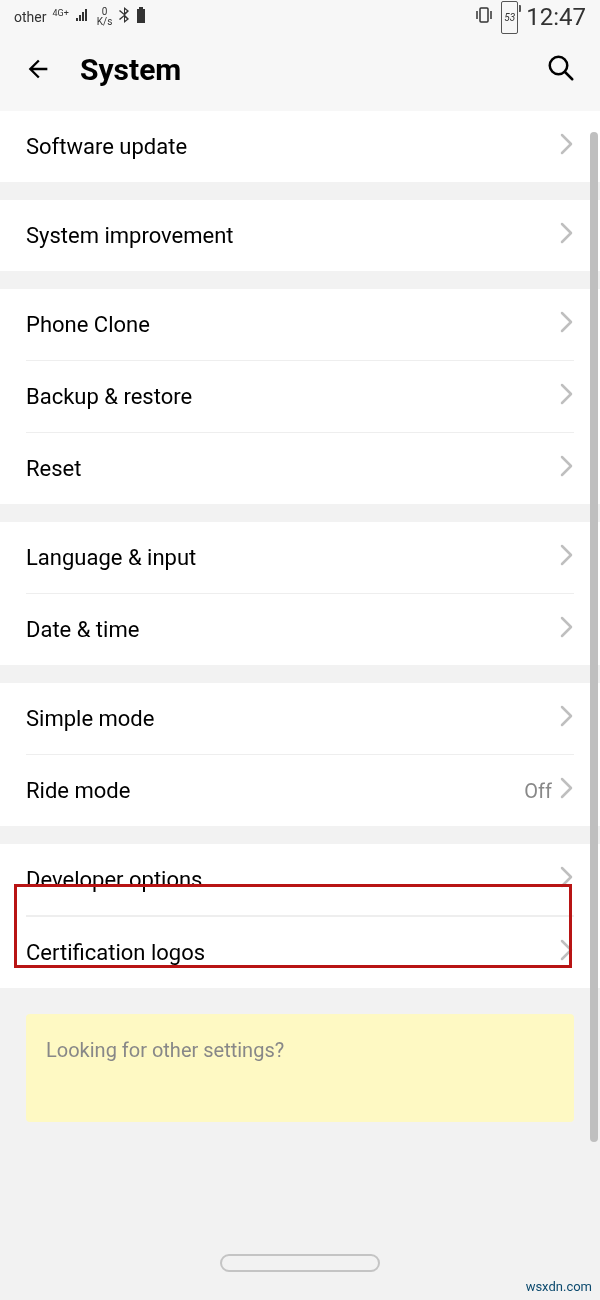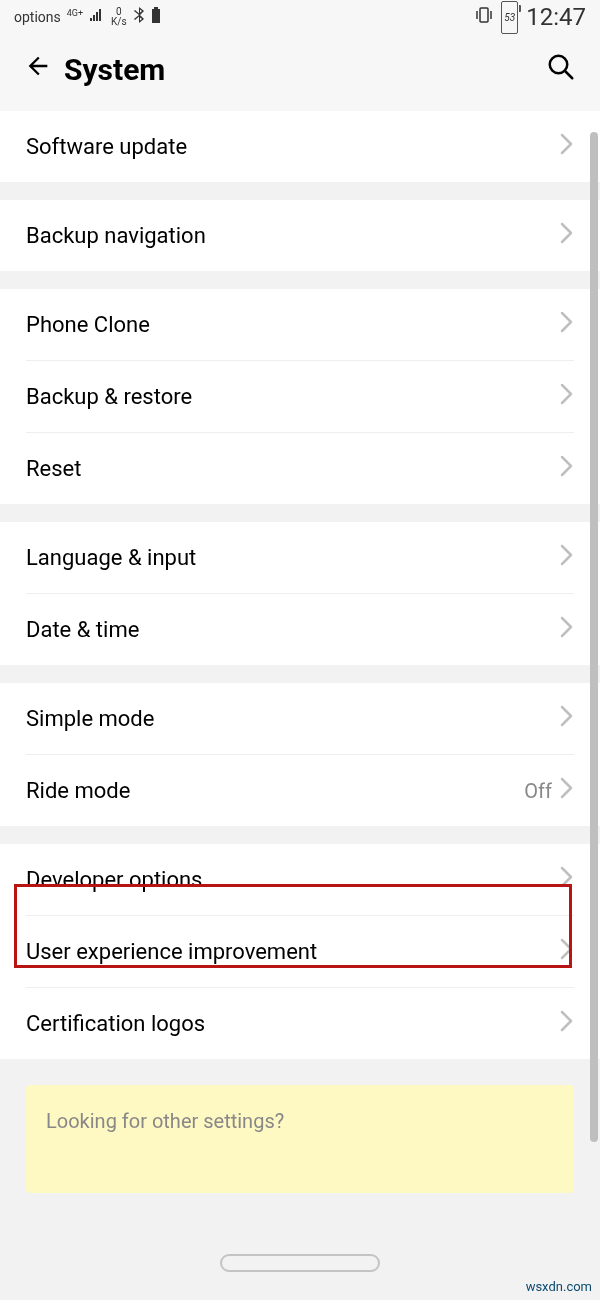--- a/index.html
+++ b/index.html
@@ -47,22 +47,22 @@
       display: flex;
       flex-direction: column;
       align-items: center;
       font-size: 10px;
       line-height: 10px;
     }
     .header {
       background: #f7f7f7;
       padding: 18px 24px 24px 24px;
       display: flex;
-      align-items: flex-start;
-      gap: 12px;
+      align-items: flex-end;
+      gap: 28px;
     }
     .back-arrow {
       width: 28px;
       height: 28px;
     }
     .title {
       font-size: 30px;
       font-weight: 700;
       color: #000;
       flex: 1;
@@ -169,21 +169,21 @@
       height: 7px;
       background: #555;
       border-radius: 0 1px 1px 0;
     }
   </style>
 </head>
 <body>
 
 <div class="status-bar">
   <div class="status-left">
-    <span class="carrier">options</span>
+    <span class="carrier">other</span>
     <span class="sig-sup">4G+</span>
     <span>
       <svg width="16" height="14" viewBox="0 0 16 14">
           <path d="M1 13h2V10H1zM4 13h2V7H4zM7 13h2V4H7zM10 13h2V1h-2z" fill="#333"></path>
         </svg>
     </span>
     <span class="kbs">
       <span>0</span>
       <span>K/s</span>
     </span>
@@ -232,21 +232,21 @@
     <div class="group">
       <div class="item">
         <span class="item-label">Software update</span>
         <span class="chevron"><svg width="14" height="22" viewBox="0 0 14 22">
             <path d="M2 2l9 9-9 9" fill="none" stroke="#bfbfbf" stroke-width="2.5" stroke-linecap="round" stroke-linejoin="round"></path>
           </svg></span>
       </div>
     </div>
     <div class="group">
       <div class="item">
-        <span class="item-label">Backup navigation</span>
+        <span class="item-label">System improvement</span>
         <span class="chevron"><svg width="14" height="22" viewBox="0 0 14 22">
             <path d="M2 2l9 9-9 9" fill="none" stroke="#bfbfbf" stroke-width="2.5" stroke-linecap="round" stroke-linejoin="round"></path>
           </svg></span>
       </div>
     </div>
     <div class="group">
       <div class="item">
         <span class="item-label">Phone Clone</span>
         <span class="chevron"><svg width="14" height="22" viewBox="0 0 14 22">
             <path d="M2 2l9 9-9 9" fill="none" stroke="#bfbfbf" stroke-width="2.5" stroke-linecap="round" stroke-linejoin="round"></path>
@@ -299,26 +299,20 @@
       </div>
     </div>
     <div class="group">
       <div class="item">
         <span class="item-label">Developer options</span>
         <span class="chevron"><svg width="14" height="22" viewBox="0 0 14 22">
             <path d="M2 2l9 9-9 9" fill="none" stroke="#bfbfbf" stroke-width="2.5" stroke-linecap="round" stroke-linejoin="round"></path>
           </svg></span>
       </div>
       <div class="divider"></div>
-      <div class="item">
-        <span class="item-label">User experience improvement</span>
-        <span class="chevron"><svg width="14" height="22" viewBox="0 0 14 22">
-            <path d="M2 2l9 9-9 9" fill="none" stroke="#bfbfbf" stroke-width="2.5" stroke-linecap="round" stroke-linejoin="round"></path>
-          </svg></span>
-      </div>
       <div class="divider"></div>
       <div class="item">
         <span class="item-label">Certification logos</span>
         <span class="chevron"><svg width="14" height="22" viewBox="0 0 14 22">
             <path d="M2 2l9 9-9 9" fill="none" stroke="#bfbfbf" stroke-width="2.5" stroke-linecap="round" stroke-linejoin="round"></path>
           </svg></span>
       </div>
     </div>
   </div>
 

